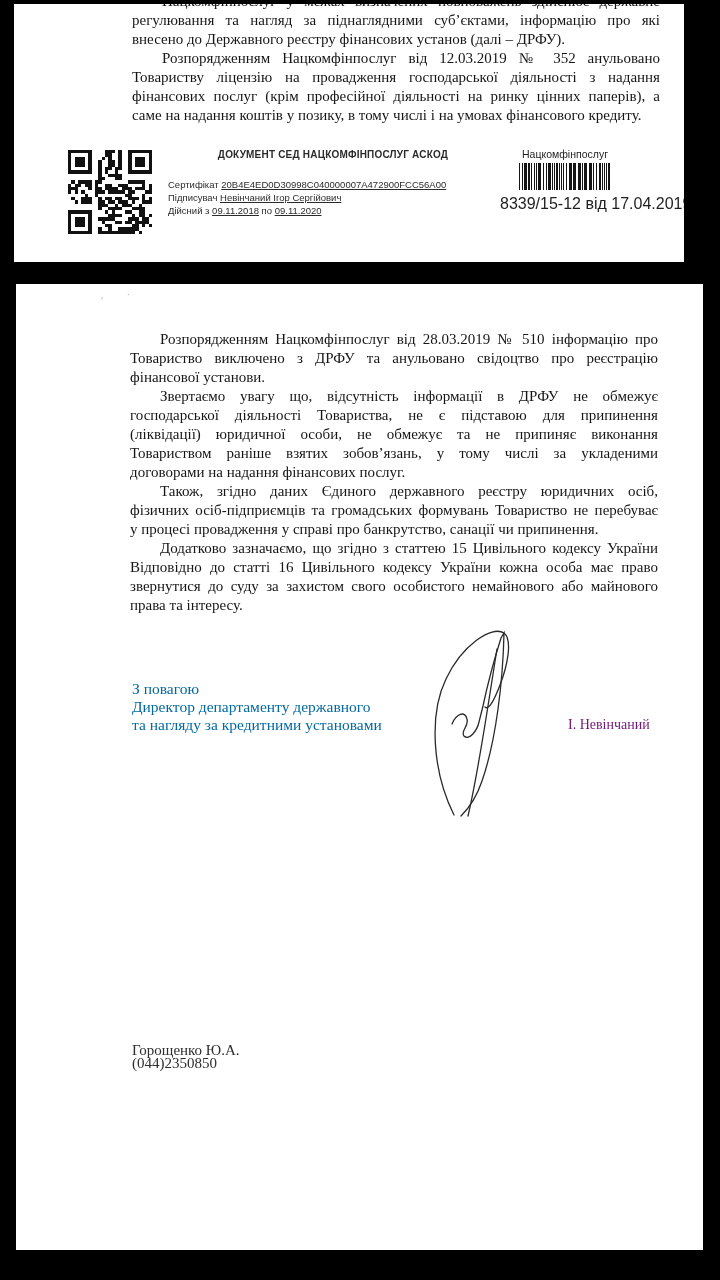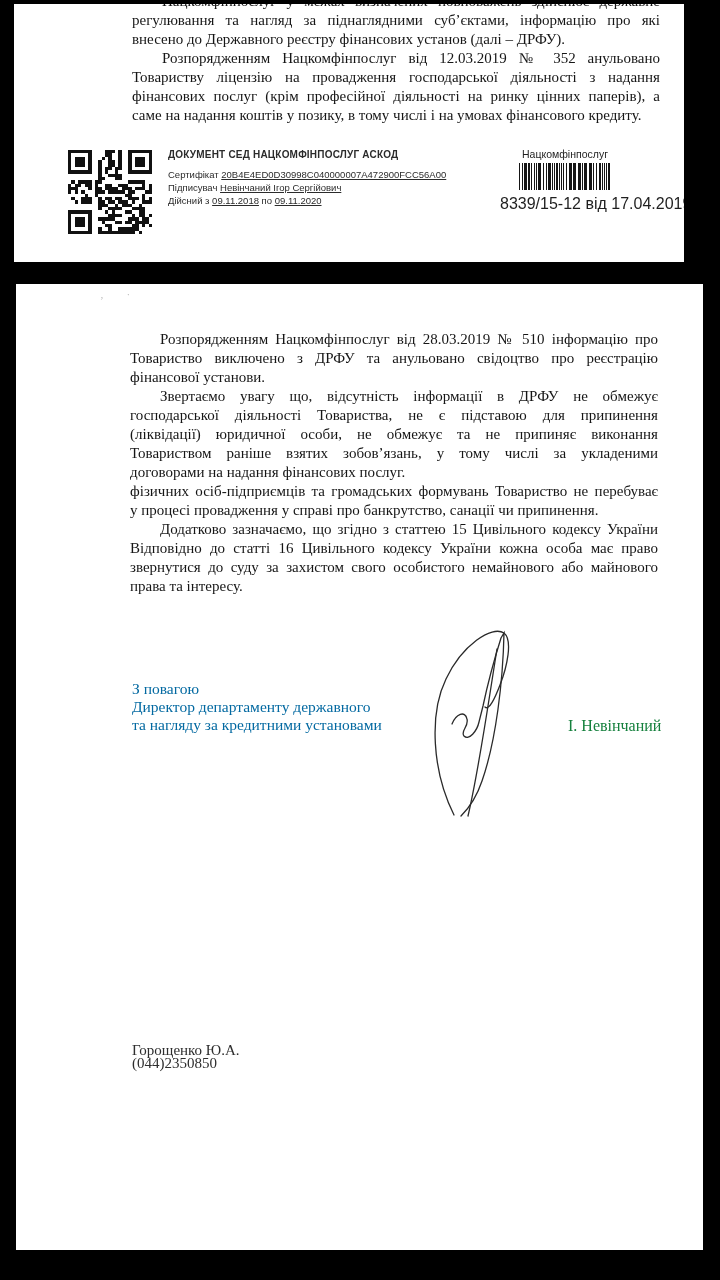--- a/index.html
+++ b/index.html
@@ -35,42 +35,42 @@
 
   
   #esign{position:absolute;left:54px;top:144px;width:430px;}
   #qrbox{position:absolute;left:0;top:2px;width:84px;height:84px;}
   #qrbox svg{width:84px;height:84px;display:block;}
   #esign-details{
     position:absolute;left:100px;top:0;width:330px;
     font-family:"Liberation Sans", sans-serif;
     font-size:9.5px;line-height:13px;color:#2b2b2b;
   }
-  .esign-title{font-size:10px;font-weight:700;letter-spacing:.2px;margin-bottom:7px;}
+  .esign-title{font-size:10px;font-weight:700;letter-spacing:.2px;margin-bottom:17px;text-align:center;}
   .u{text-decoration:underline;text-underline-offset:1px;}
 
   
   #stamp{
     position:absolute;left:486px;top:144px;width:130px;
     font-family:"Liberation Sans", sans-serif;color:#1f1f1f;
     text-align:center;
   }
   .stamp-org{font-size:10.5px;line-height:12px;}
   #barcode{width:92px;height:27px;margin:3px auto 5px auto;}
   #barcode svg{width:92px;height:27px;display:block;}
   .stamp-ref{font-size:16px;white-space:nowrap;}
 
   
   #artifact{position:absolute;left:84px;top:4px;font-size:11px;color:#b9b9b9;letter-spacing:10px;}
   #closing{
     position:absolute;left:116px;top:396px;
     font-size:15.5px;line-height:18px;color:#0369a1;
   }
   #sig-svg{position:absolute;left:400px;top:335px;width:130px;height:220px;}
-  #printed-name{position:absolute;left:552px;top:433px;font-size:16px;color:#15803d;}
+  #printed-name{position:absolute;left:552px;top:433px;font-size:14px;color:#701a75;}
   #footer{
     position:absolute;left:116px;top:760px;
     font-size:15px;line-height:13px;color:#2e2e2e;
   }
   svg .m{fill:#111;}
 </style>
 </head>
 <body>
 
 <div>
@@ -368,20 +368,21 @@
 
     <div class="bodytext" id="p2text">
       <div class="jl ind">Розпорядженням Нацкомфінпослуг від 28.03.2019 № 510 інформацію про</div>
       <div class="jl">Товариство виключено з ДРФУ та анульовано свідоцтво про реєстрацію</div>
       <div class="jl last">фінансової установи.</div>
       <div class="jl ind">Звертаємо увагу що, відсутність інформації в ДРФУ не обмежує</div>
       <div class="jl">господарської діяльності Товариства, не є підставою для припинення</div>
       <div class="jl">(ліквідації) юридичної особи, не обмежує та не припиняє виконання</div>
       <div class="jl">Товариством раніше взятих зобов’язань, у тому числі за укладеними</div>
       <div class="jl last">договорами на надання фінансових послуг.</div>
+      <div class="jl ind">Також, згідно даних Єдиного державного реєстру юридичних осіб,</div>
       <div class="jl">фізичних осіб-підприємців та громадських формувань Товариство не перебуває</div>
       <div class="jl last">у процесі провадження у справі про банкрутство, санації чи припинення.</div>
       <div class="jl ind">Додатково зазначаємо, що згідно з статтею 15 Цивільного кодексу України</div>
       <div class="jl">Відповідно до статті 16 Цивільного кодексу України кожна особа має право</div>
       <div class="jl">звернутися до суду за захистом свого особистого немайнового або майнового</div>
       <div class="jl last">права та інтересу.</div>
     </div>
 
     <div id="closing">
       <div>З повагою</div>

